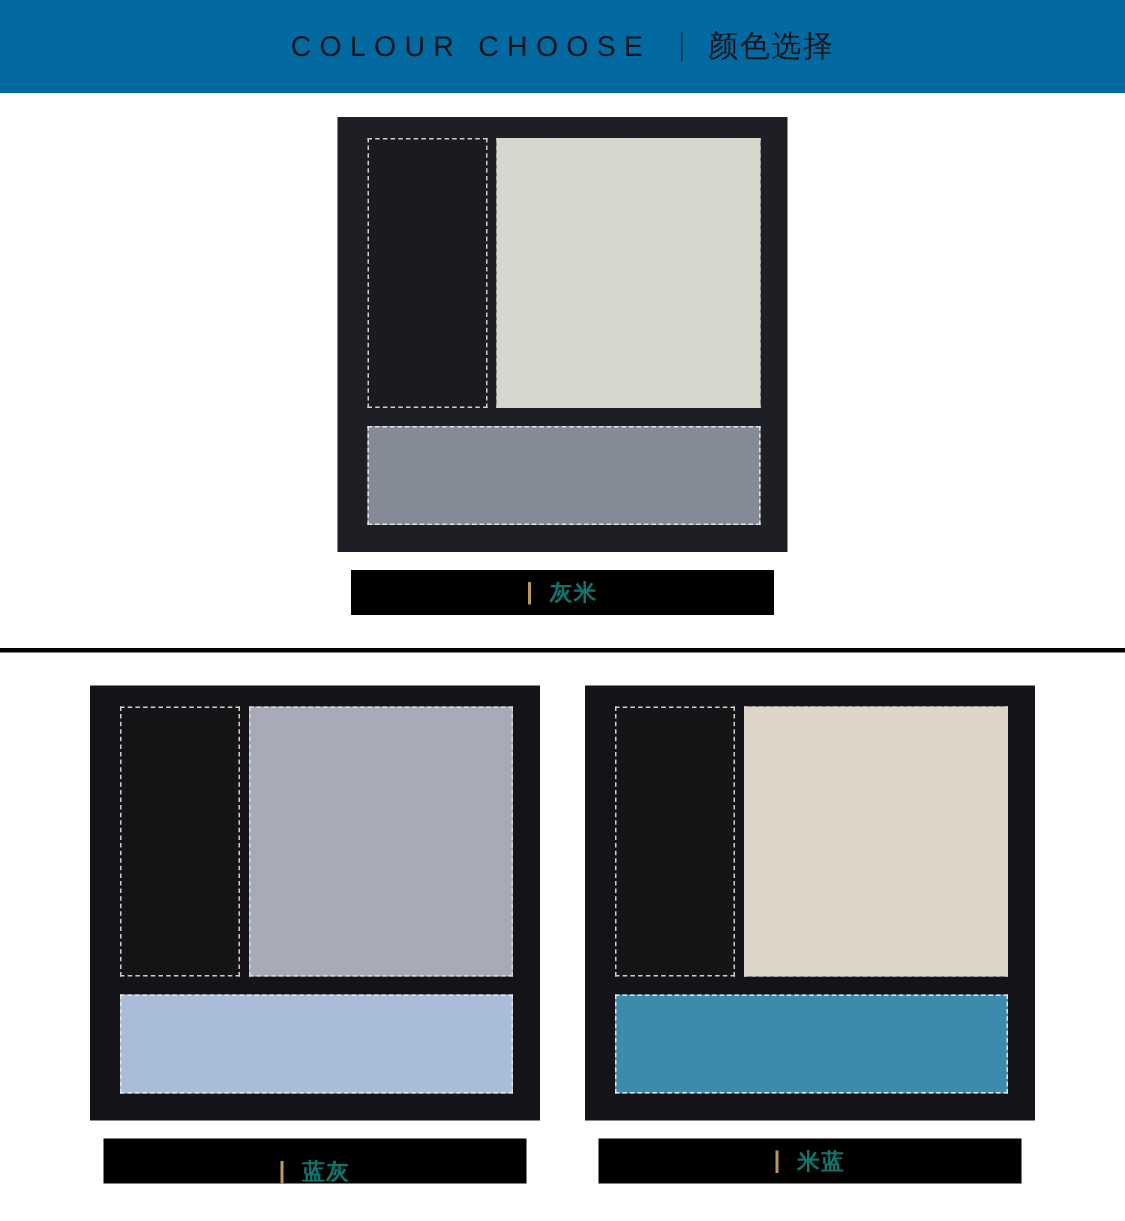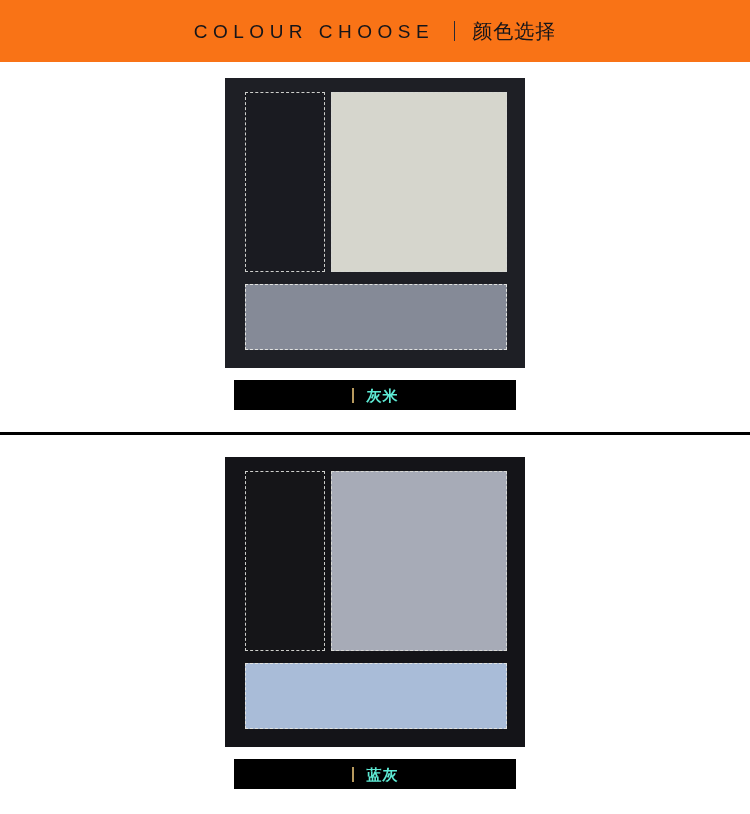--- a/index.html
+++ b/index.html
@@ -15,21 +15,21 @@
     position: relative;
   }
 
   
   .header {
     height: 62px;
     display: flex;
     align-items: center;
     justify-content: center;
     gap: 0px;
-    background: #f97316;
+    background: #0369a1;
   }
   .header-en {
     font-size: 19px;
     letter-spacing: 5.5px;
     color: #15151a;
     font-weight: 400;
     line-height: 1;
   }
   .header-sep {
     display: inline-block;
@@ -128,21 +128,21 @@
     justify-content: center;
   }
   .label-tick {
     display: inline-block;
     width: 2px;
     height: 15px;
     background: #b89a5e;
     margin-right: 13px;
   }
   .label-text {
-    color: #5eead4;
+    color: #0f766e;
     font-size: 15px;
     font-weight: 700;
     letter-spacing: 1px;
     line-height: 1;
   }
 
   .spacer-top { height: 16px; }
   .spacer-mid { height: 22px; }
   .spacer-between { height: 22px; }
 </style>
@@ -187,20 +187,35 @@
   <div class="card">
     <div class="swatch" style="background: rgb(20, 20, 24);">
       <div class="swatch-inner">
         <div class="panel-top">
           <div class="panel-dark" style="background: rgb(21, 21, 24);"></div>
           <div class="panel-main" id="main-2" style="background: rgb(167, 171, 183);"></div>
         </div>
         <div class="panel-band" id="band-2" style="background: rgb(169, 188, 216);"></div>
       </div>
     </div>
+    <div class="label-bar" style="background: rgb(0, 0, 0); align-items: flex-end;">
+      <span class="label-tick" style="background: rgb(184, 154, 94);"></span>
+      <span class="label-text">蓝灰</span>
+    </div>
+  </div>
+
+  <div class="card">
+    <div class="swatch" style="background: rgb(20, 20, 24);">
+      <div class="swatch-inner">
+        <div class="panel-top">
+          <div class="panel-dark" style="background: rgb(21, 21, 24);"></div>
+          <div class="panel-main" id="main-3" style="background: rgb(221, 213, 198);"></div>
+        </div>
+        <div class="panel-band" id="band-3" style="background: rgb(61, 139, 172);"></div>
+      </div>
+    </div>
     <div class="label-bar" style="background: rgb(0, 0, 0);">
       <span class="label-tick" style="background: rgb(184, 154, 94);"></span>
-      <span class="label-text">蓝灰</span>
+      <span class="label-text">米蓝</span>
     </div>
   </div>
 
-
 </div>
 
 </body></html>

